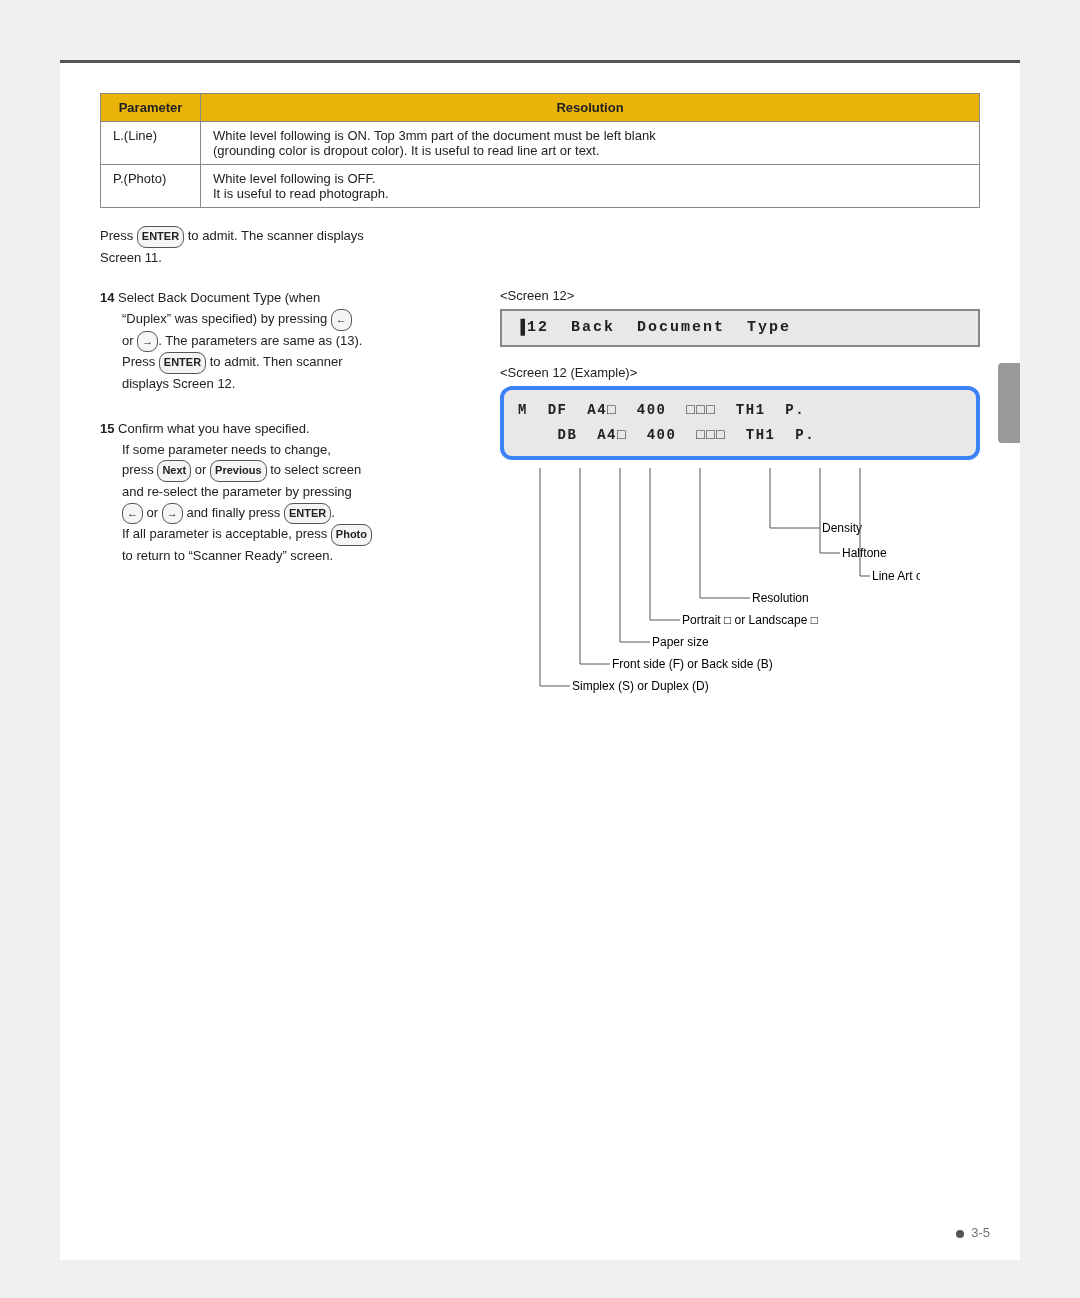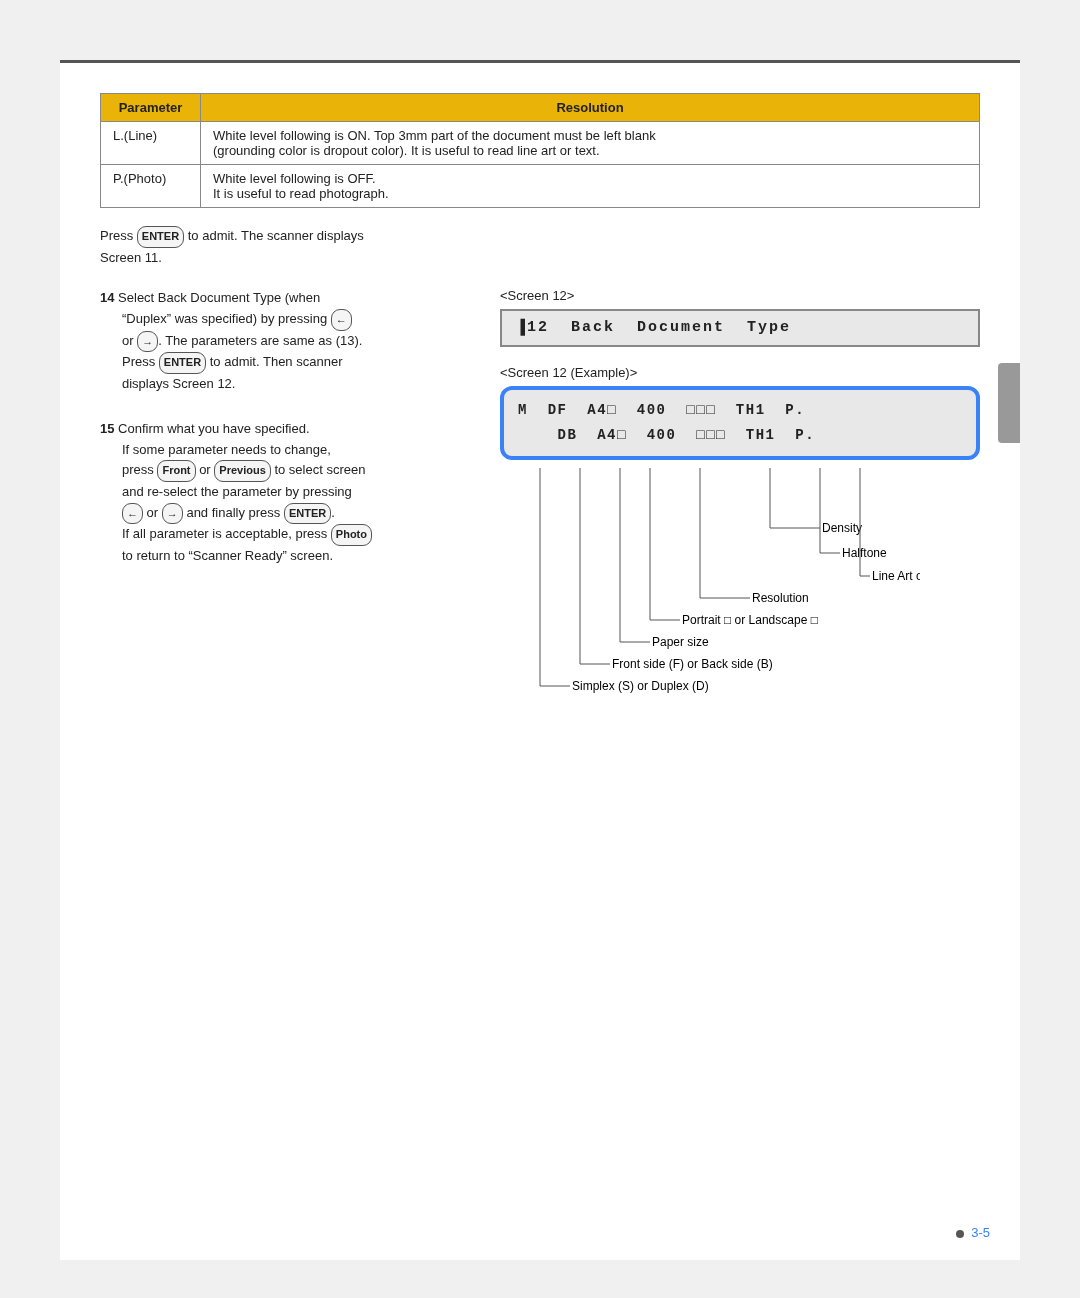--- a/index.html
+++ b/index.html
@@ -112,21 +112,21 @@
       line-height: 1.8;
       margin-bottom: 8px;
       font-weight: bold;
     }
     
     .page-number {
       position: absolute;
       bottom: 20px;
       right: 30px;
       font-size: 13px;
-      color: #3b82f6;
+      color: #737373;
     }
     .bullet-dot {
       display: inline-block;
       width: 8px;
       height: 8px;
       background: #555;
       border-radius: 50%;
       margin-right: 4px;
       vertical-align: middle;
     }
@@ -192,21 +192,21 @@
         </div>
       </div>
 
       <div class="step-block">
         <div>
           <span class="step-number">15</span>
           <span> Confirm what you have specified.</span>
         </div>
         <div class="step-text">
           If some parameter needs to change,<br>
-          press <span class="key-badge">Front</span> or <span class="key-badge">Previous</span> to select screen<br>
+          press <span class="key-badge">Next</span> or <span class="key-badge">Previous</span> to select screen<br>
           and re-select the parameter by pressing<br>
           <span class="key-badge">←</span> or <span class="key-badge">→</span> and finally press <span class="key-badge">ENTER</span>.<br>
           If all parameter is acceptable, press <span class="key-badge">Photo</span><br>
           to return to “Scanner Ready” screen.
         </div>
       </div>
 
     </div>
 
     <div class="right-col">

